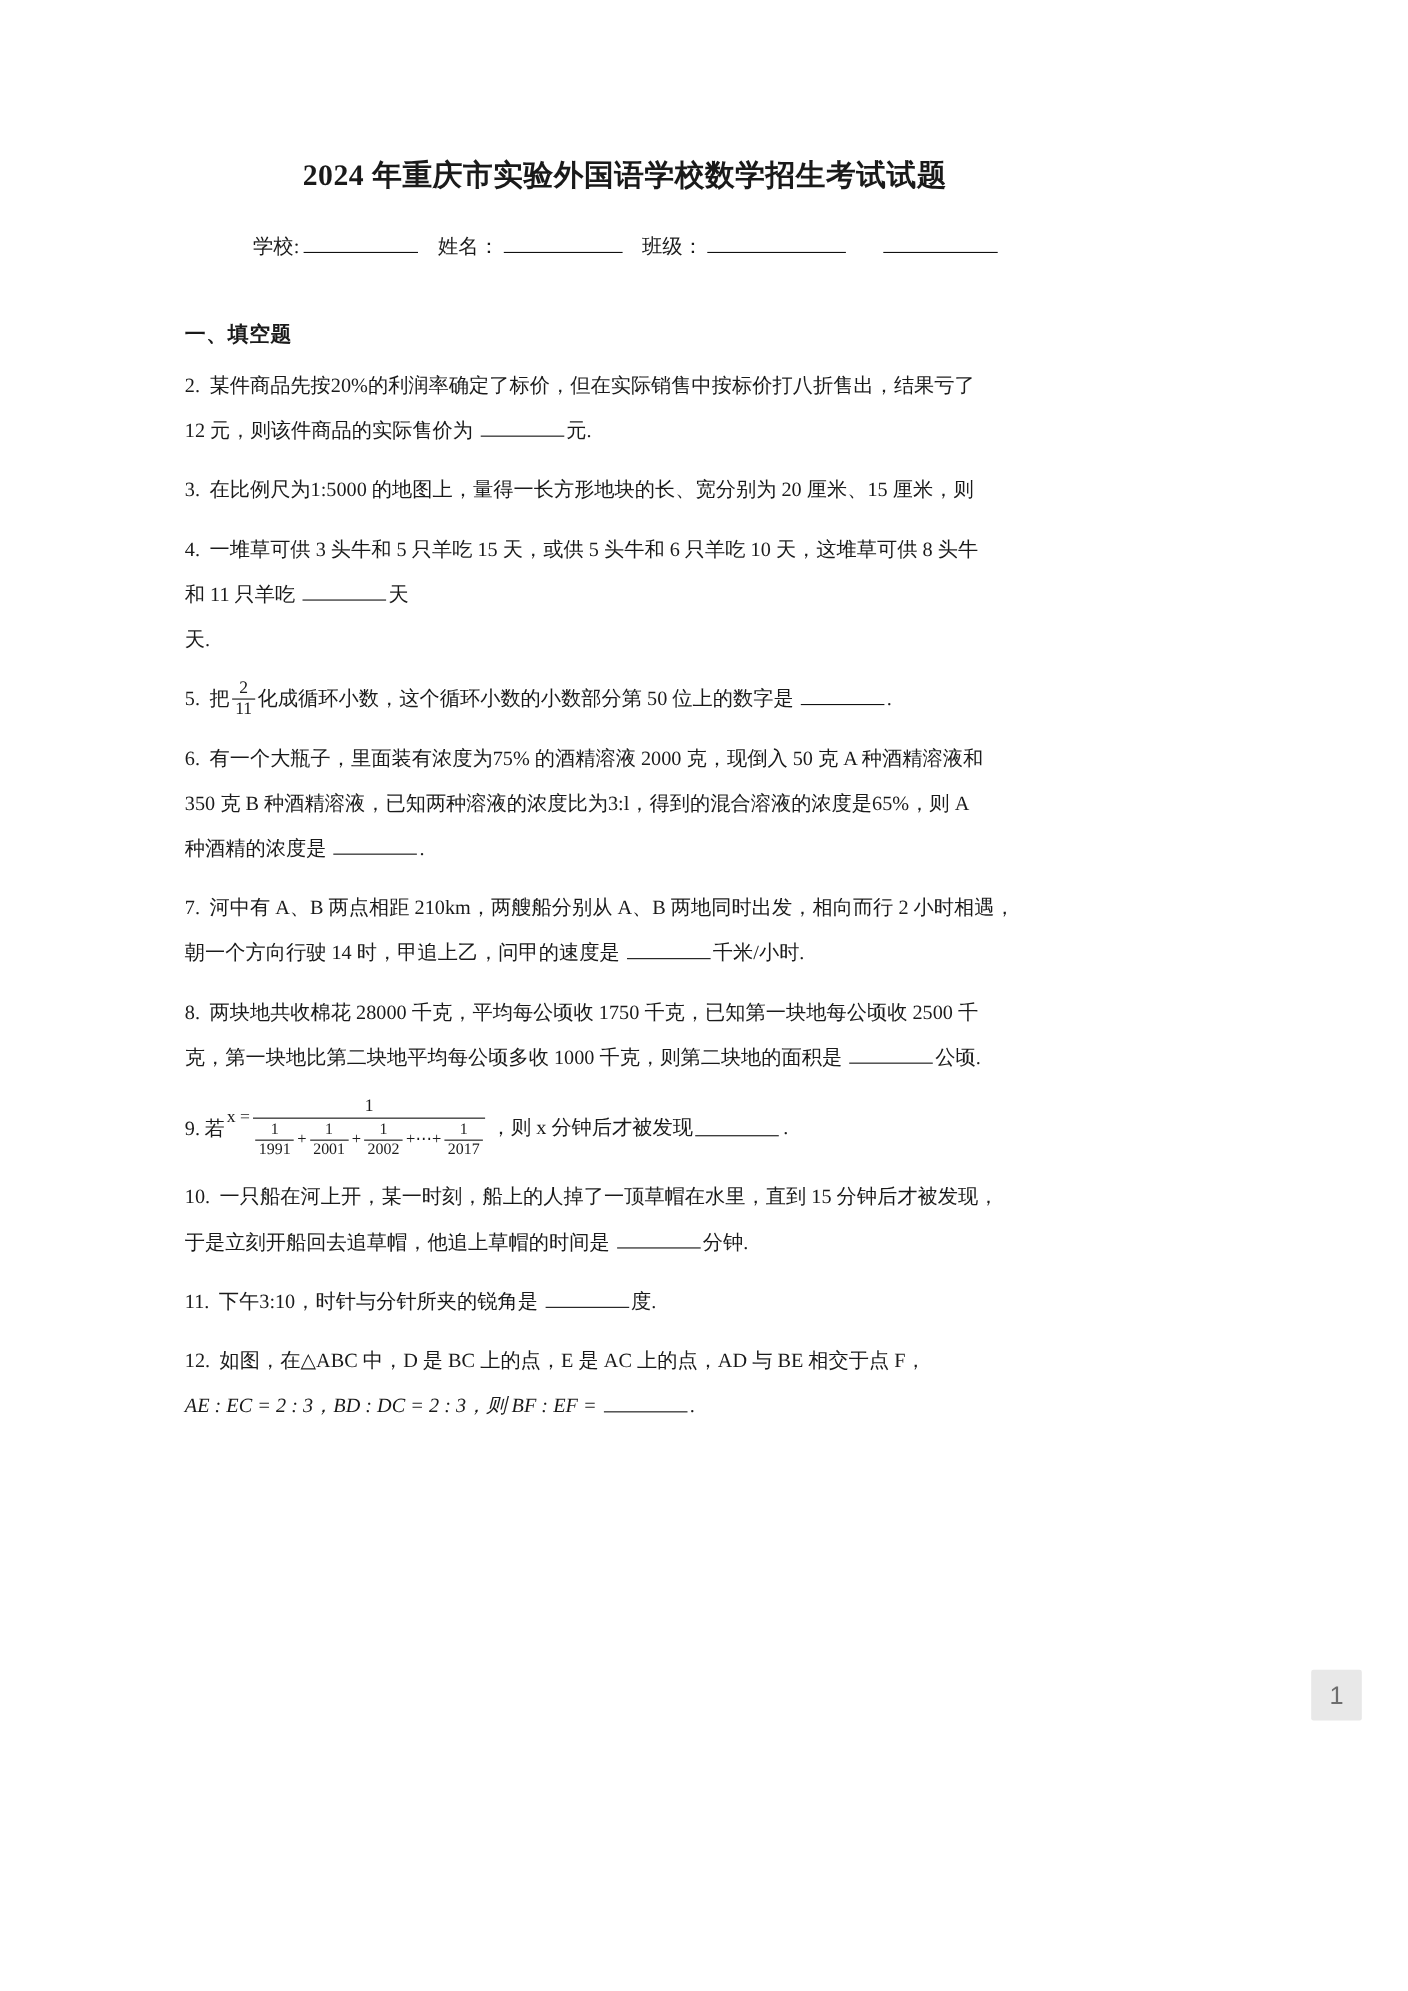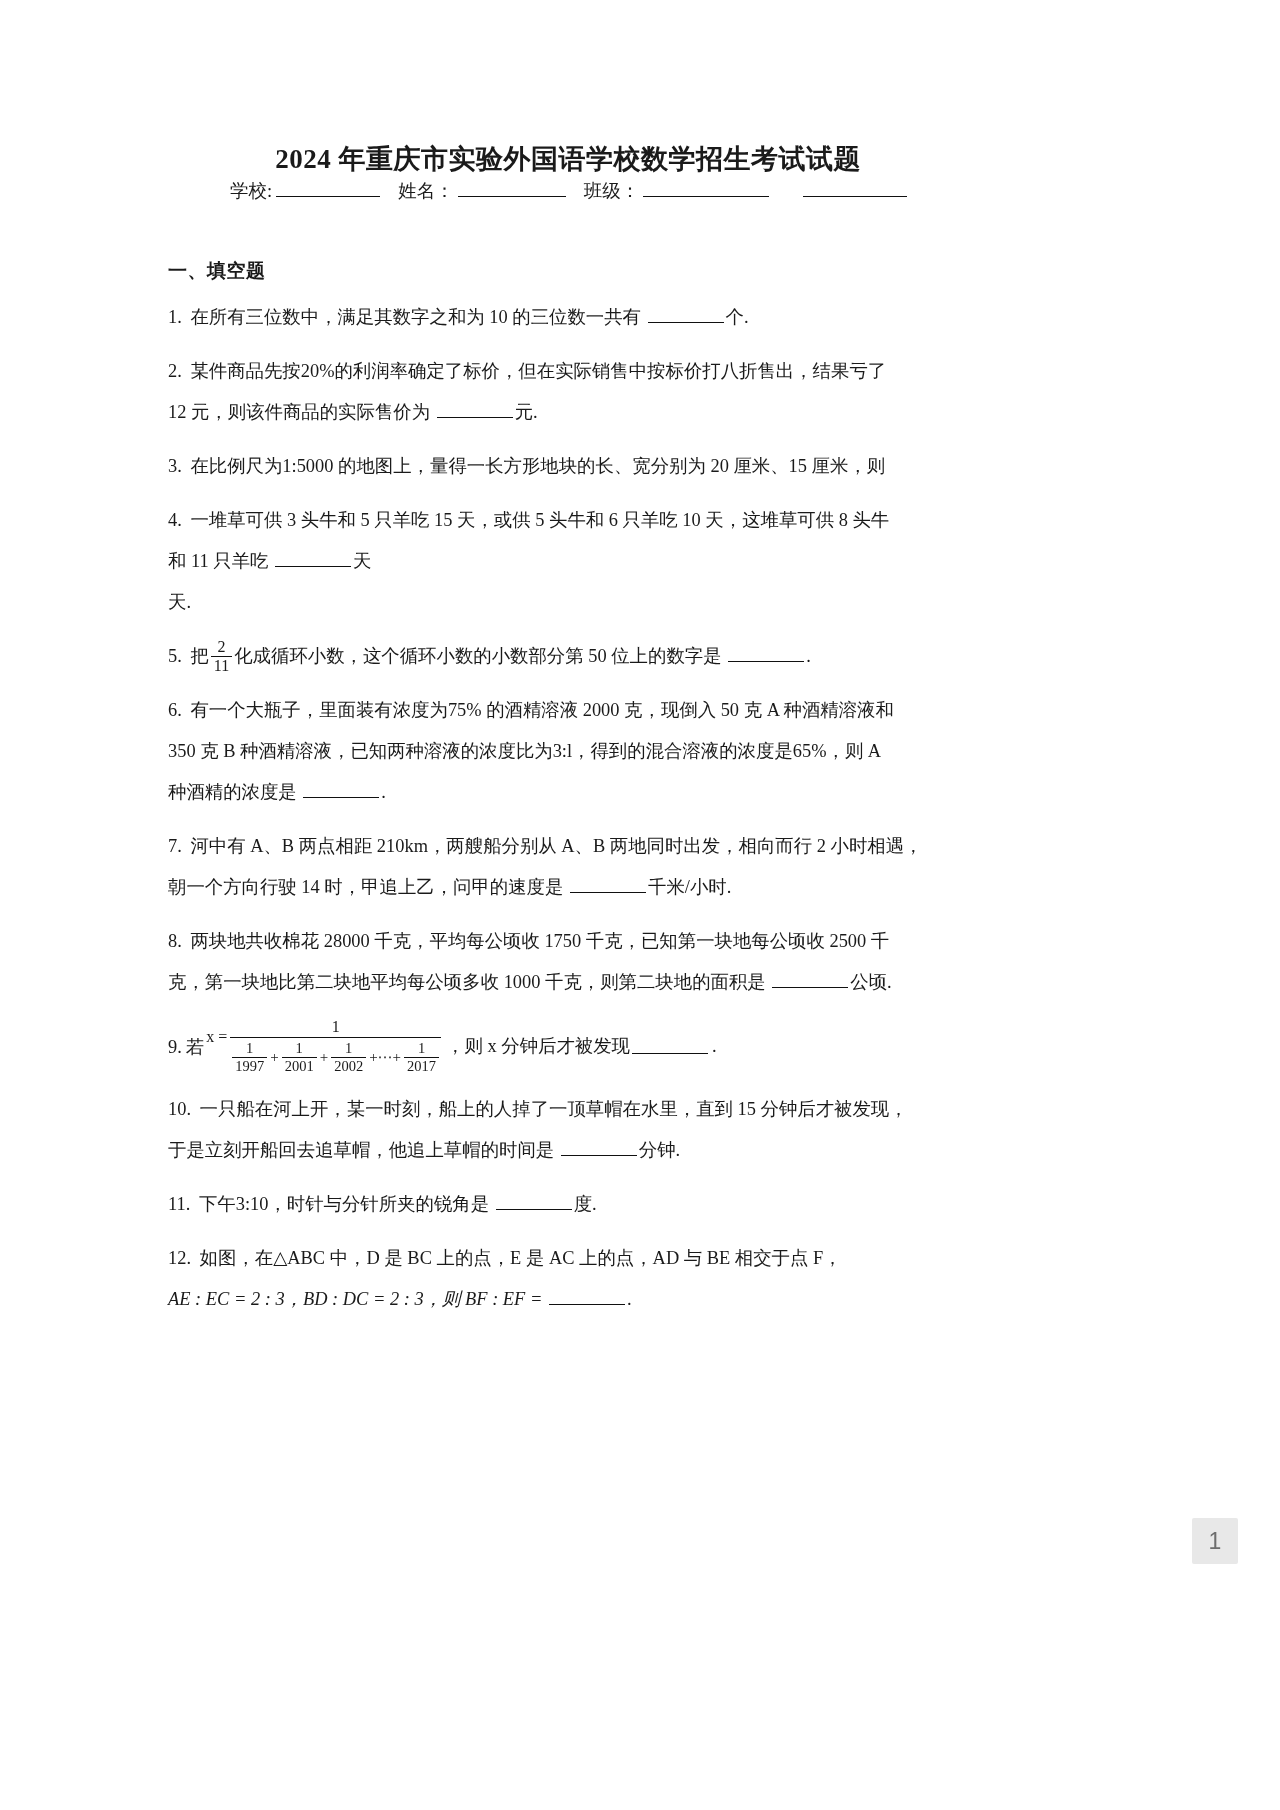--- a/index.html
+++ b/index.html
@@ -36,21 +36,21 @@
     font-weight: bold;
     letter-spacing: 0.5px;
     margin: 0;
     padding-top: 142px;
     line-height: 1.3;
     white-space: nowrap;
   }
 
   
   .header-fields {
-    margin-top: 1px;
+    margin-top: 34px;
     font-size: 18.5px;
     display: flex;
     align-items: baseline;
     padding-left: 62px;
     white-space: nowrap;
   }
   .hf-blank {
     display: inline-block;
     border-bottom: 1.4px solid #111;
     height: 17px;
@@ -192,25 +192,20 @@
       <span>姓名：</span>
       <span class="hf-blank w2"></span>
       <span class="hf-gap"></span>
       <span>班级：</span>
       <span class="hf-blank w3"></span>
       <span class="hf-blank w4"></span>
     </div>
 
     <div class="section-heading">一、填空题</div>
 
-    <div class="q">
-      <span class="num">1.</span>
-      <span>在所有三位数中，满足其数字之和为 10 的三位数一共有</span>
-      <span class="blank"></span><span>个.</span>
-    </div>
 
     <div class="q">
       <span class="num">2.</span>
       <span>某件商品先按20%的利润率确定了标价，但在实际销售中按标价打八折售出，结果亏了</span>
       <span class="line2">
         <span>12 元，则该件商品的实际售价为</span>
         <span class="blank"></span><span>元.</span>
       </span>
     </div>
 
@@ -269,21 +264,21 @@
     <div class="q-nested">
       <span class="num">9.</span>
       <span>若</span>
       <span class="xeq">x =</span>
       <span class="bigfrac">
         <span class="bf-num">1</span>
         <span class="bf-bar"></span>
         <span class="bf-den">
           <span class="frac">
             <span class="nume">1</span>
-            <span class="deno">1997</span>
+            <span class="deno">1991</span>
           </span>
           <span class="op">+</span>
           <span class="frac">
             <span class="nume">1</span>
             <span class="deno">2001</span>
           </span>
           <span class="op">+</span>
           <span class="frac">
             <span class="nume">1</span>
             <span class="deno">2002</span>

